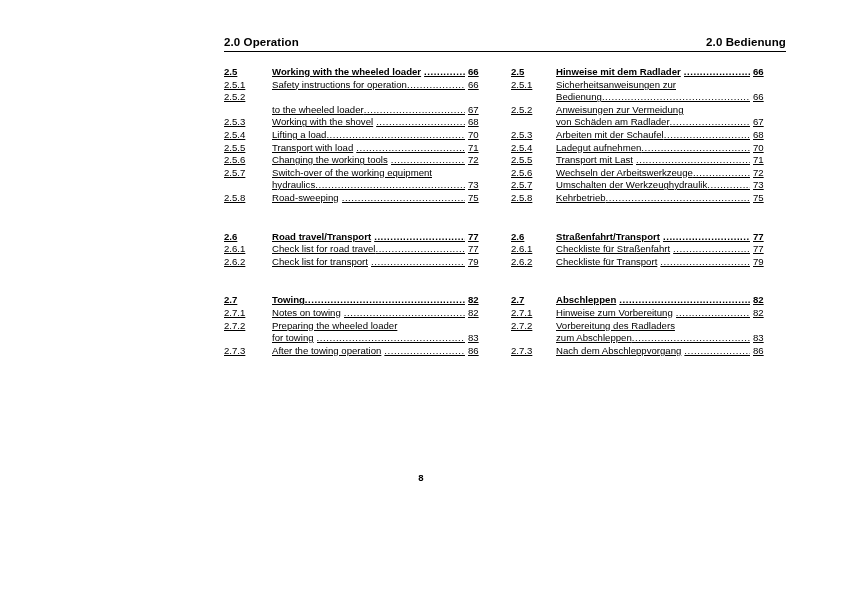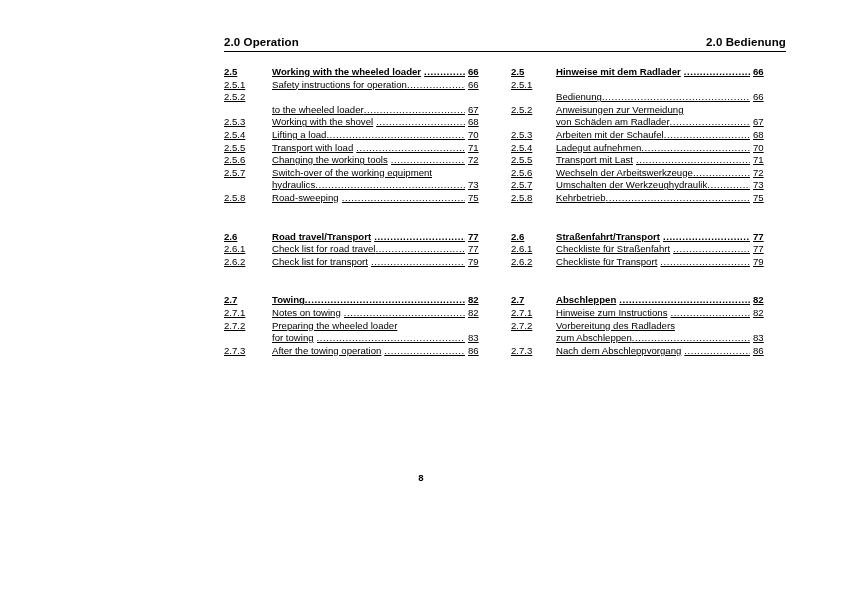--- a/index.html
+++ b/index.html
@@ -305,20 +305,24 @@
           <div class="row bold gap">
             <span class="num">2.5</span>
             <span class="title-wrap">
               <span class="ttl">Hinweise mit dem Radlader</span>
               <span class="dots">..................................................................................................</span>
             </span>
             <span class="pg">66</span>
           </div>
           <div class="row nodots nopg">
             <span class="num">2.5.1</span>
+            <span class="title-wrap">
+              <span class="ttl">Sicherheitsanweisungen zur</span>
+              <span class="dots">..................................................................................................</span>
+            </span>
             <span class="pg"></span>
           </div>
           <div class="row cont">
             <span class="num"></span>
             <span class="title-wrap">
               <span class="ttl">Bedienung</span>
               <span class="dots">..................................................................................................</span>
             </span>
             <span class="pg">66</span>
           </div>
@@ -418,21 +422,21 @@
             <span class="num">2.7</span>
             <span class="title-wrap">
               <span class="ttl">Abschleppen</span>
               <span class="dots">..................................................................................................</span>
             </span>
             <span class="pg">82</span>
           </div>
           <div class="row gap">
             <span class="num">2.7.1</span>
             <span class="title-wrap">
-              <span class="ttl">Hinweise zum Instructions</span>
+              <span class="ttl">Hinweise zum Vorbereitung</span>
               <span class="dots">..................................................................................................</span>
             </span>
             <span class="pg">82</span>
           </div>
           <div class="row nodots nopg">
             <span class="num">2.7.2</span>
             <span class="title-wrap">
               <span class="ttl">Vorbereitung des Radladers</span>
               <span class="dots">..................................................................................................</span>
             </span>

